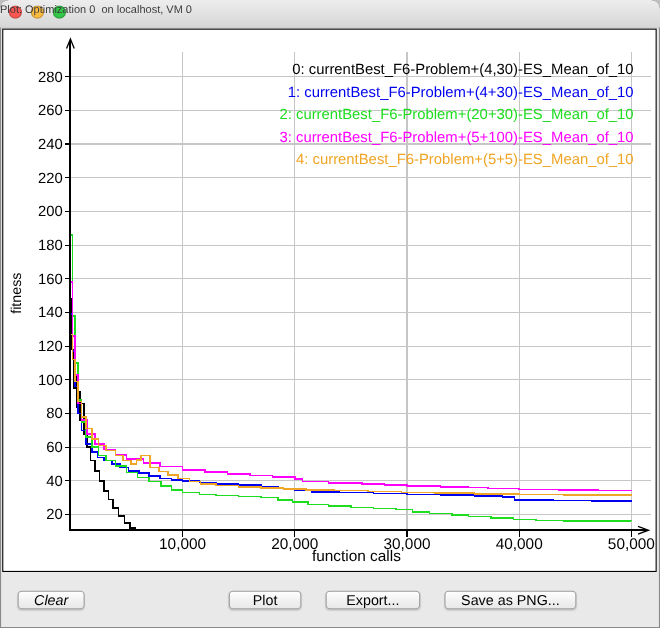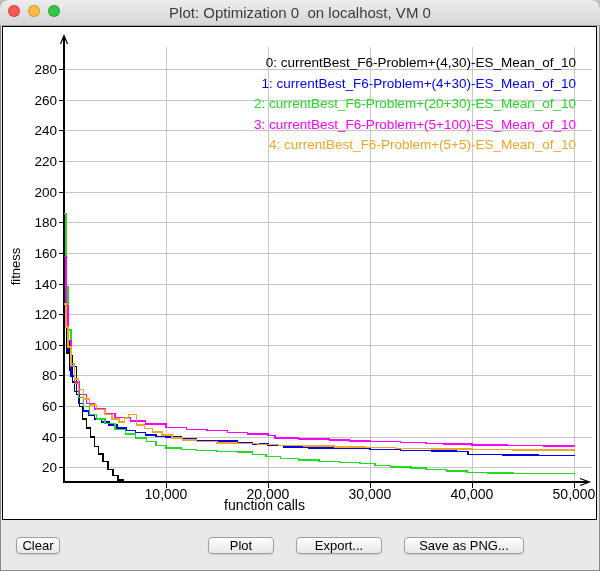--- a/index.html
+++ b/index.html
@@ -11,50 +11,50 @@
   
   .titlebar{
     position:absolute;left:0;top:0;width:600px;height:25px;
     background:linear-gradient(#ededed,#d6d6d6);
     border-bottom:1px solid #a6a6a6;
     border-radius:8px 8px 0 0;
   }
   .lights{position:absolute;left:8px;top:5px;display:flex;gap:8px;}
   .light{width:12px;height:12px;border-radius:50%;border:1px solid rgba(0,0,0,.2);box-sizing:border-box;}
   .title{
-    position:absolute;left:0;right:0;top:4px;text-align:center;
-    font-size:15px;color:#3c3c3c;white-space:pre;
+    position:absolute;left:0;right:0;top:4px;
+    font-size:10px;color:#3c3c3c;white-space:pre;
   }
   
   .plot-panel{
     position:absolute;left:2px;top:26px;width:593px;height:492px;
     background:#ffffff;border:1px solid #000;
   }
   .plot-panel svg{position:absolute;left:0;top:0;}
   .ylabel{
     position:absolute;left:-18px;top:232px;width:60px;height:15px;
     transform:rotate(-90deg);text-align:center;
     font-size:13px;color:#000;
   }
   .xlabel{
-    position:absolute;left:221px;top:470px;width:200px;
+    position:absolute;left:221px;top:470px;width:200px;text-align:center;
     font-size:14px;color:#000;
   }
   .legend{position:absolute;top:26px;right:20px;text-align:right;}
   .legend-item{font-size:13.5px;line-height:20.6px;white-space:pre;}
   
   .mac-btn{
     position:absolute;top:537px;height:17px;
     background:linear-gradient(#ffffff,#f2f2f2 50%,#e8e8e8);
     border:1px solid #9f9f9f;border-radius:4px;
     font-family:"Liberation Sans",sans-serif;font-size:13px;color:#000;
     padding:0;line-height:14px;
     box-shadow:0 1px 1px rgba(0,0,0,.12);
   }
-  .btn-clear{left:16px;width:44px;}
+  .btn-clear{left:16px;width:61px;font-style:italic;}
   .btn-loglin{left:103px;width:82px;}
   .btn-dump{left:208px;width:66px;}
   .btn-export{left:296px;width:86px;}
   .btn-save{left:404px;width:120px;}
 </style>
 </head>
 <body>
 
 <div class="window">
 

